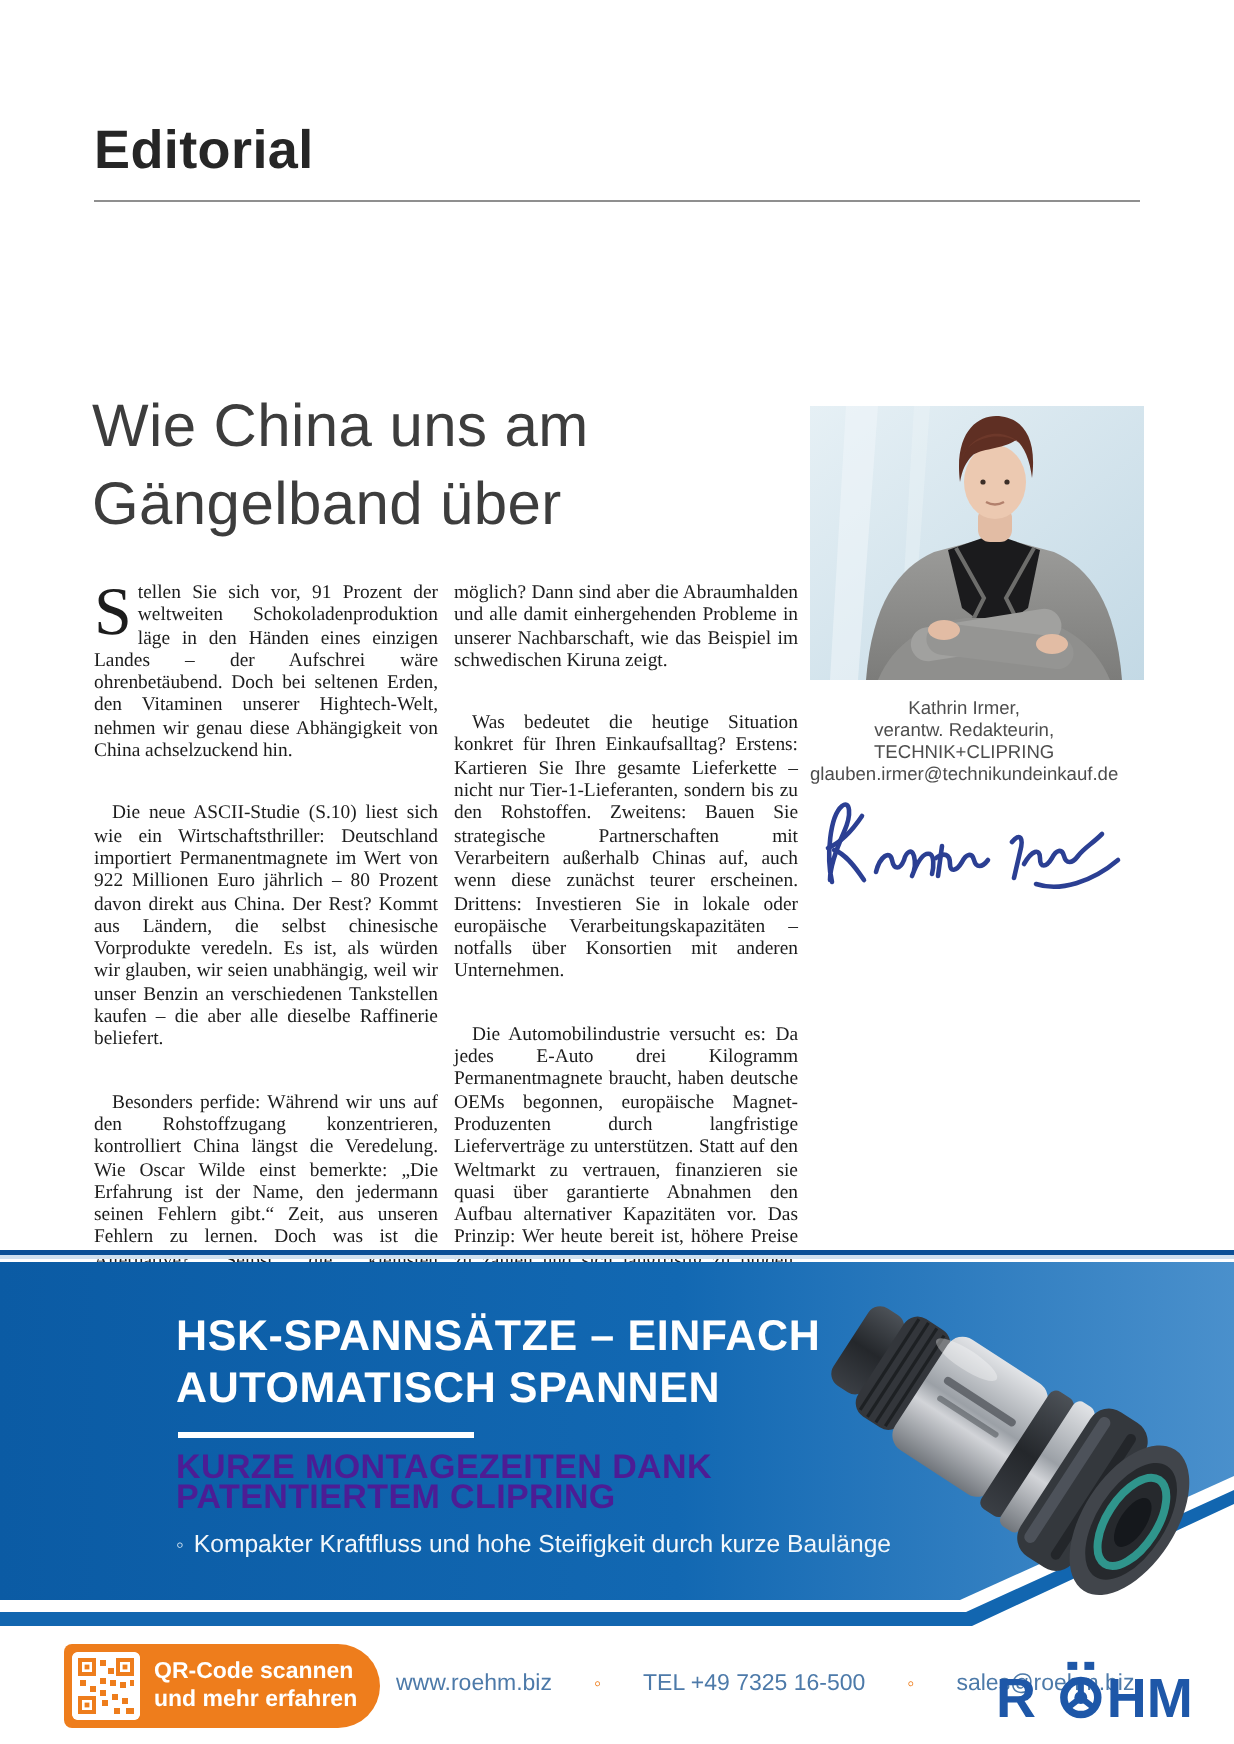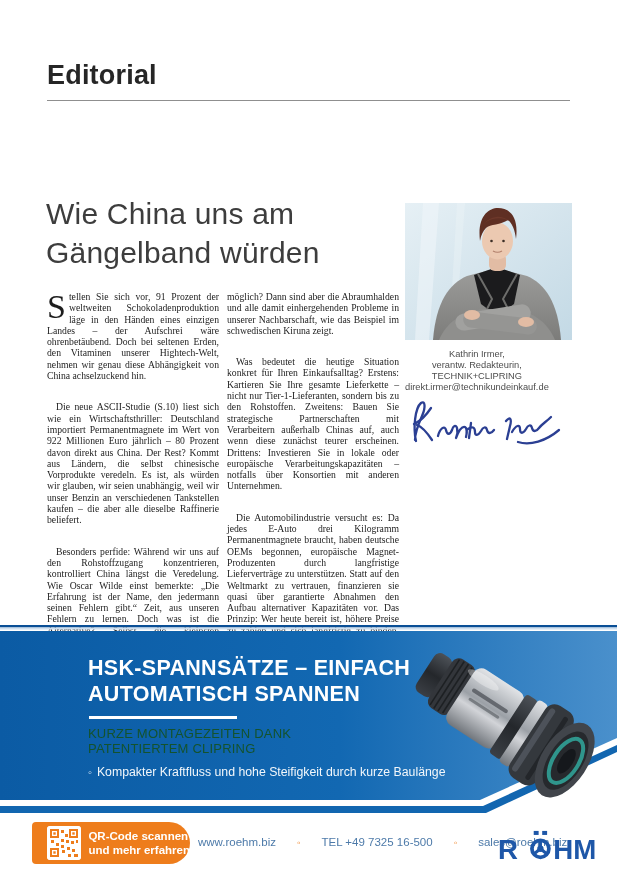--- a/index.html
+++ b/index.html
@@ -23,46 +23,46 @@
   
   .portrait{position:absolute;left:405px;top:203px;width:167px;height:137px;display:block;}
   .photo-caption{position:absolute;left:405px;top:349px;font-size:9.3px;line-height:10.9px;color:#4d4d4d;text-align:center;}
   .signature-svg{position:absolute;left:403px;top:396px;width:168px;height:52px;}
   
   .ad{position:absolute;left:0;top:625px;width:568px;height:192px;}
   .ad svg.bg{position:absolute;left:0;top:0;width:617px;height:192px;}
   .ad-headline{position:absolute;left:88px;top:30px;font-size:21.5px;line-height:26px;
         font-weight:700;color:#ffffff;letter-spacing:.3px;}
   .ad-underline{position:absolute;left:89px;top:91px;width:148px;height:2.5px;background:#ffffff;}
-  .ad-subhead{position:absolute;left:88px;top:101px;font-size:13px;line-height:15px;
-        font-weight:400;color:#14532d;letter-spacing:.2px;}
+  .ad-subhead{position:absolute;left:88px;top:101px;font-size:17px;line-height:15px;
+        font-weight:700;color:#4c1d95;letter-spacing:.2px;}
   .ad-bullets{position:absolute;left:88px;top:138px;font-size:12.3px;line-height:19px;color:#f2f7fb;}
   .ad-bullets .marker{display:inline-block;margin-right:5px;font-size:11px;color:#cfe2f2;}
   .product-svg{position:absolute;left:400px;top:8px;width:212px;height:178px;pointer-events:none;}
   
   .qr-banner{position:absolute;left:32px;top:822px;width:158px;height:42px;background:#ee7d1c;
-        border-radius:4px 21px 21px 4px;display:flex;align-items:center;justify-content:flex-end;}
+        border-radius:4px 21px 21px 4px;display:flex;align-items:center;}
   .qr-code{width:34px;height:34px;margin-left:4px;background:#ffffff;border-radius:3px;flex:0 0 auto;}
   .qr-text{margin-left:7px;color:#ffffff;font-size:11.5px;line-height:14.5px;font-weight:700;}
   .contact-line{position:absolute;left:198px;top:836px;display:flex;align-items:center;gap:21px;
         font-size:11.5px;color:#4d7aa9;}
   .contact-line .sep{color:#ee7d1c;font-size:10px;}
   .roehm-logo{position:absolute;left:498px;top:827px;width:100px;height:40px;}
 </style>
 </head>
 <body>
 
 <div class="page">
 
   <div class="section-label">Editorial</div>
   <div class="header-rule"></div>
 
   <div class="article-title">
     <div>Wie China uns am</div>
-    <div>Gängelband würden</div>
+    <div>Gängelband über</div>
   </div>
 
   <div class="col col-1">
     <p><span class="dropcap">S</span><span>tellen Sie sich vor, 91 Prozent der weltweiten Schokoladenproduktion läge in den Händen eines einzigen Landes – der Aufschrei wäre ohrenbetäubend. Doch bei seltenen Erden, den Vitaminen unserer Hightech-Welt, nehmen wir genau diese Abhängigkeit von China achselzuckend hin.</span></p>
     <p class="indent">Die neue ASCII-Studie (S.10) liest sich wie ein Wirtschaftsthriller: Deutschland importiert Permanentmagnete im Wert von 922 Millionen Euro jährlich – 80 Prozent davon direkt aus China. Der Rest? Kommt aus Ländern, die selbst chinesische Vorprodukte veredeln. Es ist, als würden wir glauben, wir seien unabhängig, weil wir unser Benzin an verschiedenen Tankstellen kaufen – die aber alle dieselbe Raffinerie beliefert.</p>
     <p class="indent">Besonders perfide: Während wir uns auf den Rohstoffzugang konzentrieren, kontrolliert China längst die Veredelung. Wie Oscar Wilde einst bemerkte: „Die Erfahrung ist der Name, den jedermann seinen Fehlern gibt.“ Zeit, aus unseren Fehlern zu lernen. Doch was ist die Alternative? Selbst die kleinsten Vorkommen in Europa künftig zu fördern? Und das so umweltschonend wie</p>
   </div>
 
   <div class="col col-2">
     <p>möglich? Dann sind aber die Abraumhalden und alle damit einhergehenden Probleme in unserer Nachbarschaft, wie das Beispiel im schwedischen Kiruna zeigt.</p>
@@ -105,21 +105,21 @@
     <rect x="50" y="106" width="76" height="17" rx="8.5" fill="#a1a19f" transform="rotate(-9 88 114)"></rect>
     <rect x="58" y="112" width="74" height="16" rx="8" fill="#959593" transform="rotate(7 95 120)"></rect>
     <ellipse cx="67" cy="112" rx="8" ry="5" fill="#e2bca4"></ellipse>
     <ellipse cx="121" cy="119" rx="8" ry="5" fill="#e2bca4"></ellipse>
   </svg>
 
   <div class="photo-caption">
     <div>Kathrin Irmer,</div>
     <div>verantw. Redakteurin,</div>
     <div>TECHNIK+CLIPRING</div>
-    <div>direkt.irmer@technikundeinkauf.de</div>
+    <div>glauben.irmer@technikundeinkauf.de</div>
   </div>
 
   <svg class="signature-svg" viewBox="0 0 168 52">
     <g stroke="#2b3f93" stroke-width="2.3" fill="none" stroke-linecap="round" stroke-linejoin="round">
       <path d="M13 45 C10 32 12 12 18 7 C22 4 23 11 19 20 C15 29 12 38 12 44"></path>
       <path d="M11 28 C18 25 24 18 28 12"></path>
       <path d="M14 29 C20 31 25 38 29 44"></path>
       <path d="M35 40 C37 32 42 29 43 34 C44 39 47 39 49 34 C50 30 53 28 54 32 C55 36 54 40 53 42 C56 34 59 30 62 31 C64 32 64 37 63 41"></path>
       <path d="M68 27 L66 42"></path>
       <path d="M65 33 C69 30 72 31 72 36 C72 40 75 40 78 35 C80 31 83 30 84 34 C85 38 88 38 91 34"></path>

